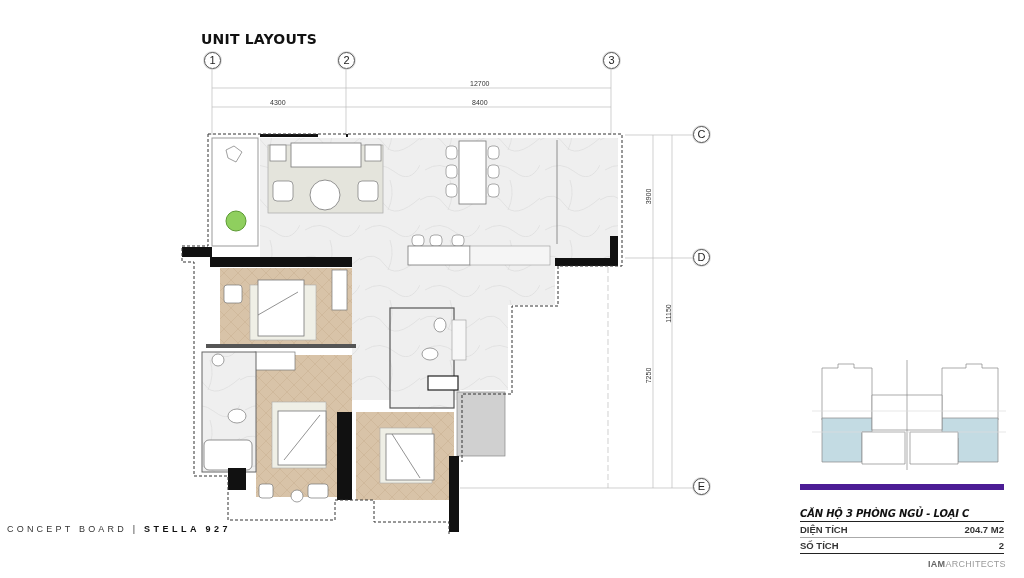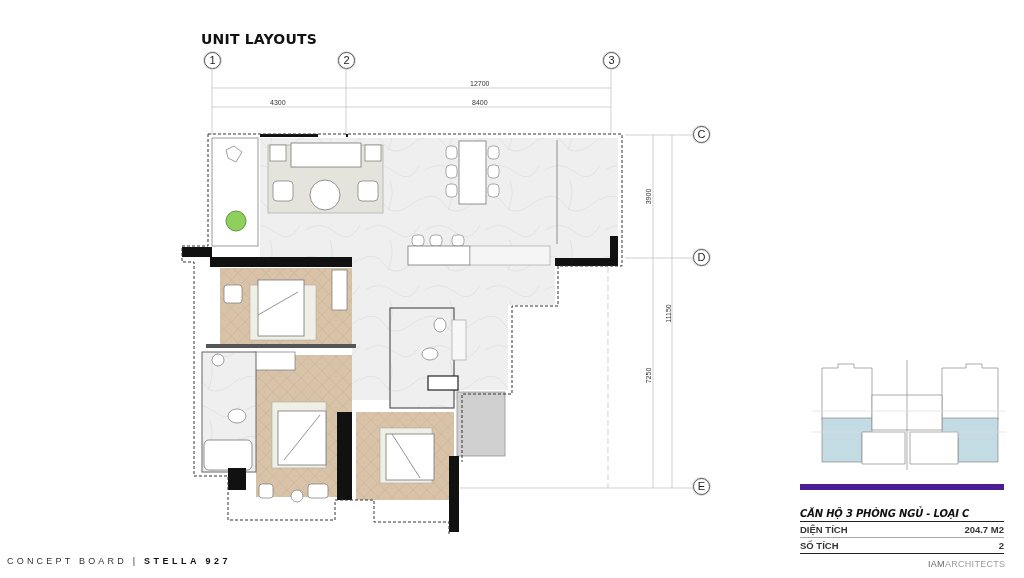--- a/index.html
+++ b/index.html
@@ -7,24 +7,24 @@
   .abs { position: absolute; }
   .title { left: 201px; top: 31px; font-family: "DejaVu Sans", sans-serif; font-weight: bold; font-size: 14px; letter-spacing: 0.2px; color: #111; }
   .bubble { width: 15px; height: 15px; border: 1px solid #555; border-radius: 50%; box-shadow: 0 0 0 1px #ddd; background: #fff; font-size: 11px; line-height: 15px; text-align: center; color: #222; }
   .dimtext { font-size: 7px; color: #333; }
   .vtext { transform: rotate(-90deg); transform-origin: center; }
   .plan { left: 0; top: 0; width: 1024px; height: 578px; }
   .info { left: 800px; top: 484px; width: 204px; }
   .info-title { font-family: "DejaVu Sans", sans-serif; font-weight: bold; font-style: italic; font-size: 10px; border-bottom: 1.5px solid #222; padding-bottom: 2px; border-top: 6px solid #4c1d95; padding-top: 18px; white-space: nowrap; letter-spacing: -0.2px; }
   .info-row { display: flex; justify-content: space-between; font-size: 9.5px; color: #333; padding: 2px 0; border-bottom: 1px solid #aaa; font-weight: bold; }
   .info-row:last-child { border-bottom: 1.5px solid #222; }
-  .footer-left { left: 7px; top: 556px; font-size: 9px; letter-spacing: 3.2px; color: #333; white-space: nowrap; }
+  .footer-left { left: 7px; top: 524px; font-size: 9px; letter-spacing: 3.2px; color: #333; white-space: nowrap; }
   .footer-left b { color: #111; letter-spacing: 3.5px; }
   .footer-right { left: 928px; top: 559px; font-size: 9px; color: #9a9a9a; letter-spacing: 0.3px; }
-  .footer-right b { color: #666; font-weight: normal; }
+  .footer-right b { color: #666; font-weight: bold; }
 </style>
 </head>
 <body>
 
 <div class="abs title">UNIT LAYOUTS</div>
 
 <div class="abs bubble" style="left:204px;top:52px;">1</div>
 <div class="abs bubble" style="left:338px;top:52px;">2</div>
 <div class="abs bubble" style="left:603px;top:52px;">3</div>
 <div class="abs bubble" style="left:693px;top:126px;">C</div>

